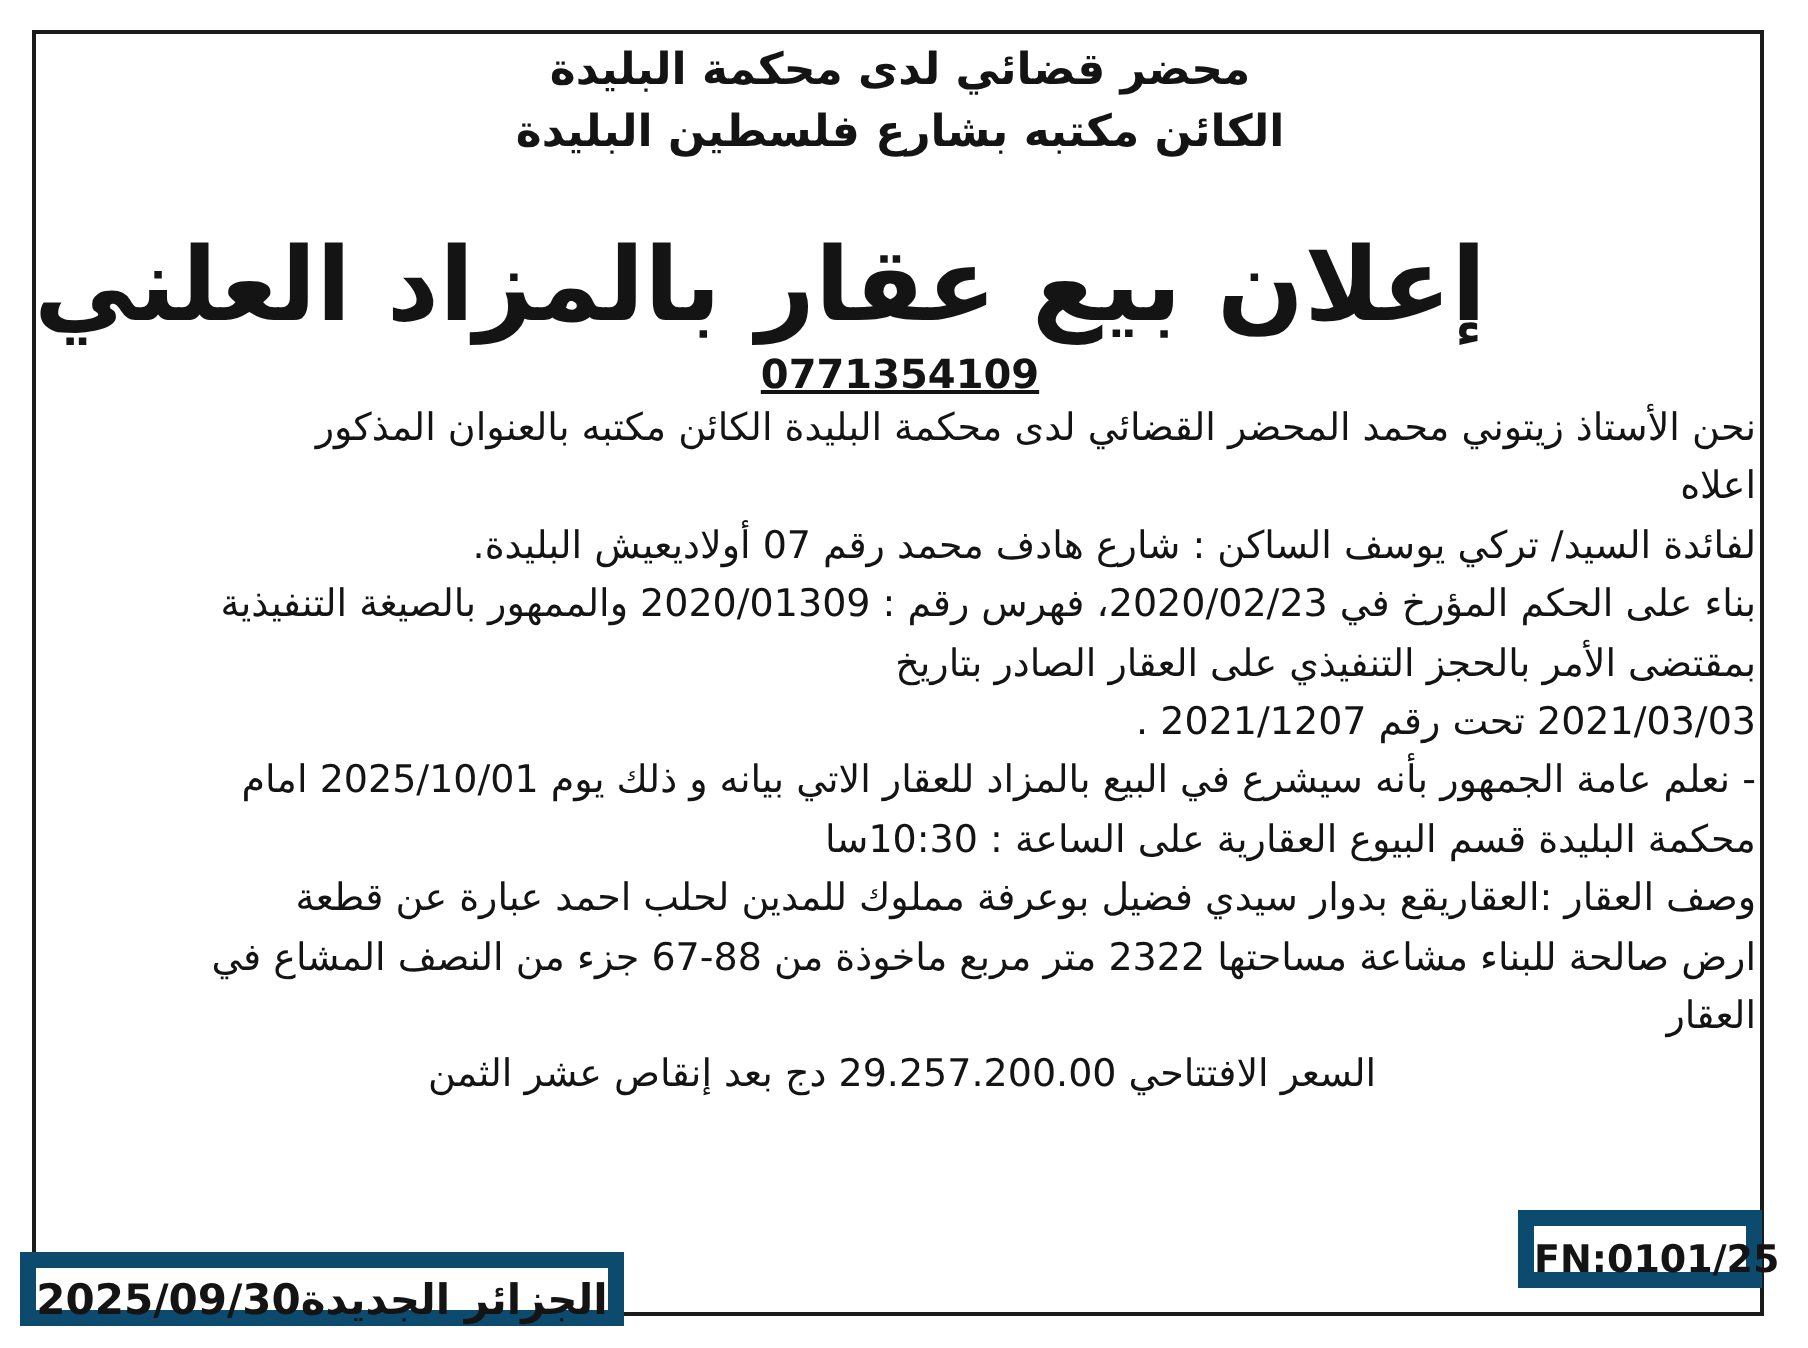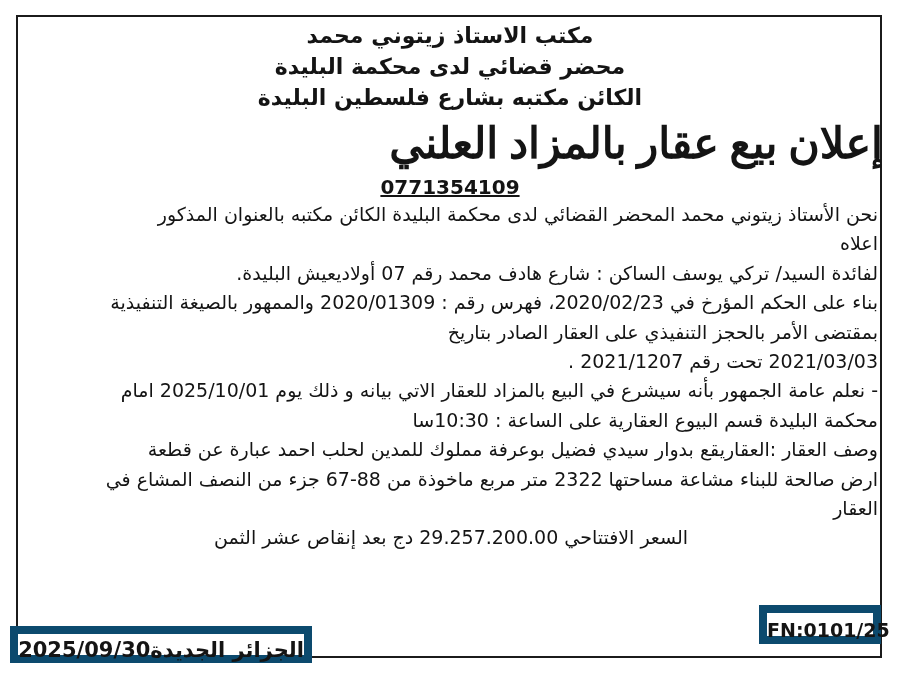--- a/index.html
+++ b/index.html
@@ -37,27 +37,26 @@
     direction: rtl;
     font-weight: bold;
     font-size: 22px;
     line-height: 31px;
   }
   .doc-title {
     position: absolute;
     left: 17px;
     top: 112px;
     width: 866px;
-    text-align: right;
+    text-align: left;
     direction: rtl;
     font-weight: bold;
-    font-size: 43px;
+    font-size: 51px;
     line-height: 64px;
     white-space: nowrap;
-    font-family: Liberation Serif, serif;
   }
   .doc-phone {
     position: absolute;
     left: 17px;
     top: 176px;
     width: 866px;
     text-align: center;
     font-weight: bold;
     font-size: 20px;
     line-height: 22px;
@@ -110,21 +109,20 @@
   }
 </style>
 </head>
 <body>
 
 <div class="page">
 
   <div class="main-box"></div>
 
   <div class="office-header">
-    <div>مكتب الاستاذ زيتوني محمد</div>
     <div>محضر قضائي لدى محكمة البليدة</div>
     <div>الكائن مكتبه بشارع فلسطين البليدة</div>
   </div>
 
   <div class="doc-title">إعلان بيع عقار بالمزاد العلني</div>
 
   <div class="doc-phone">0771354109</div>
 
   <div class="doc-body">
     <div class="body-line">نحن الأستاذ زيتوني محمد المحضر القضائي لدى محكمة البليدة  الكائن مكتبه بالعنوان المذكور</div>

